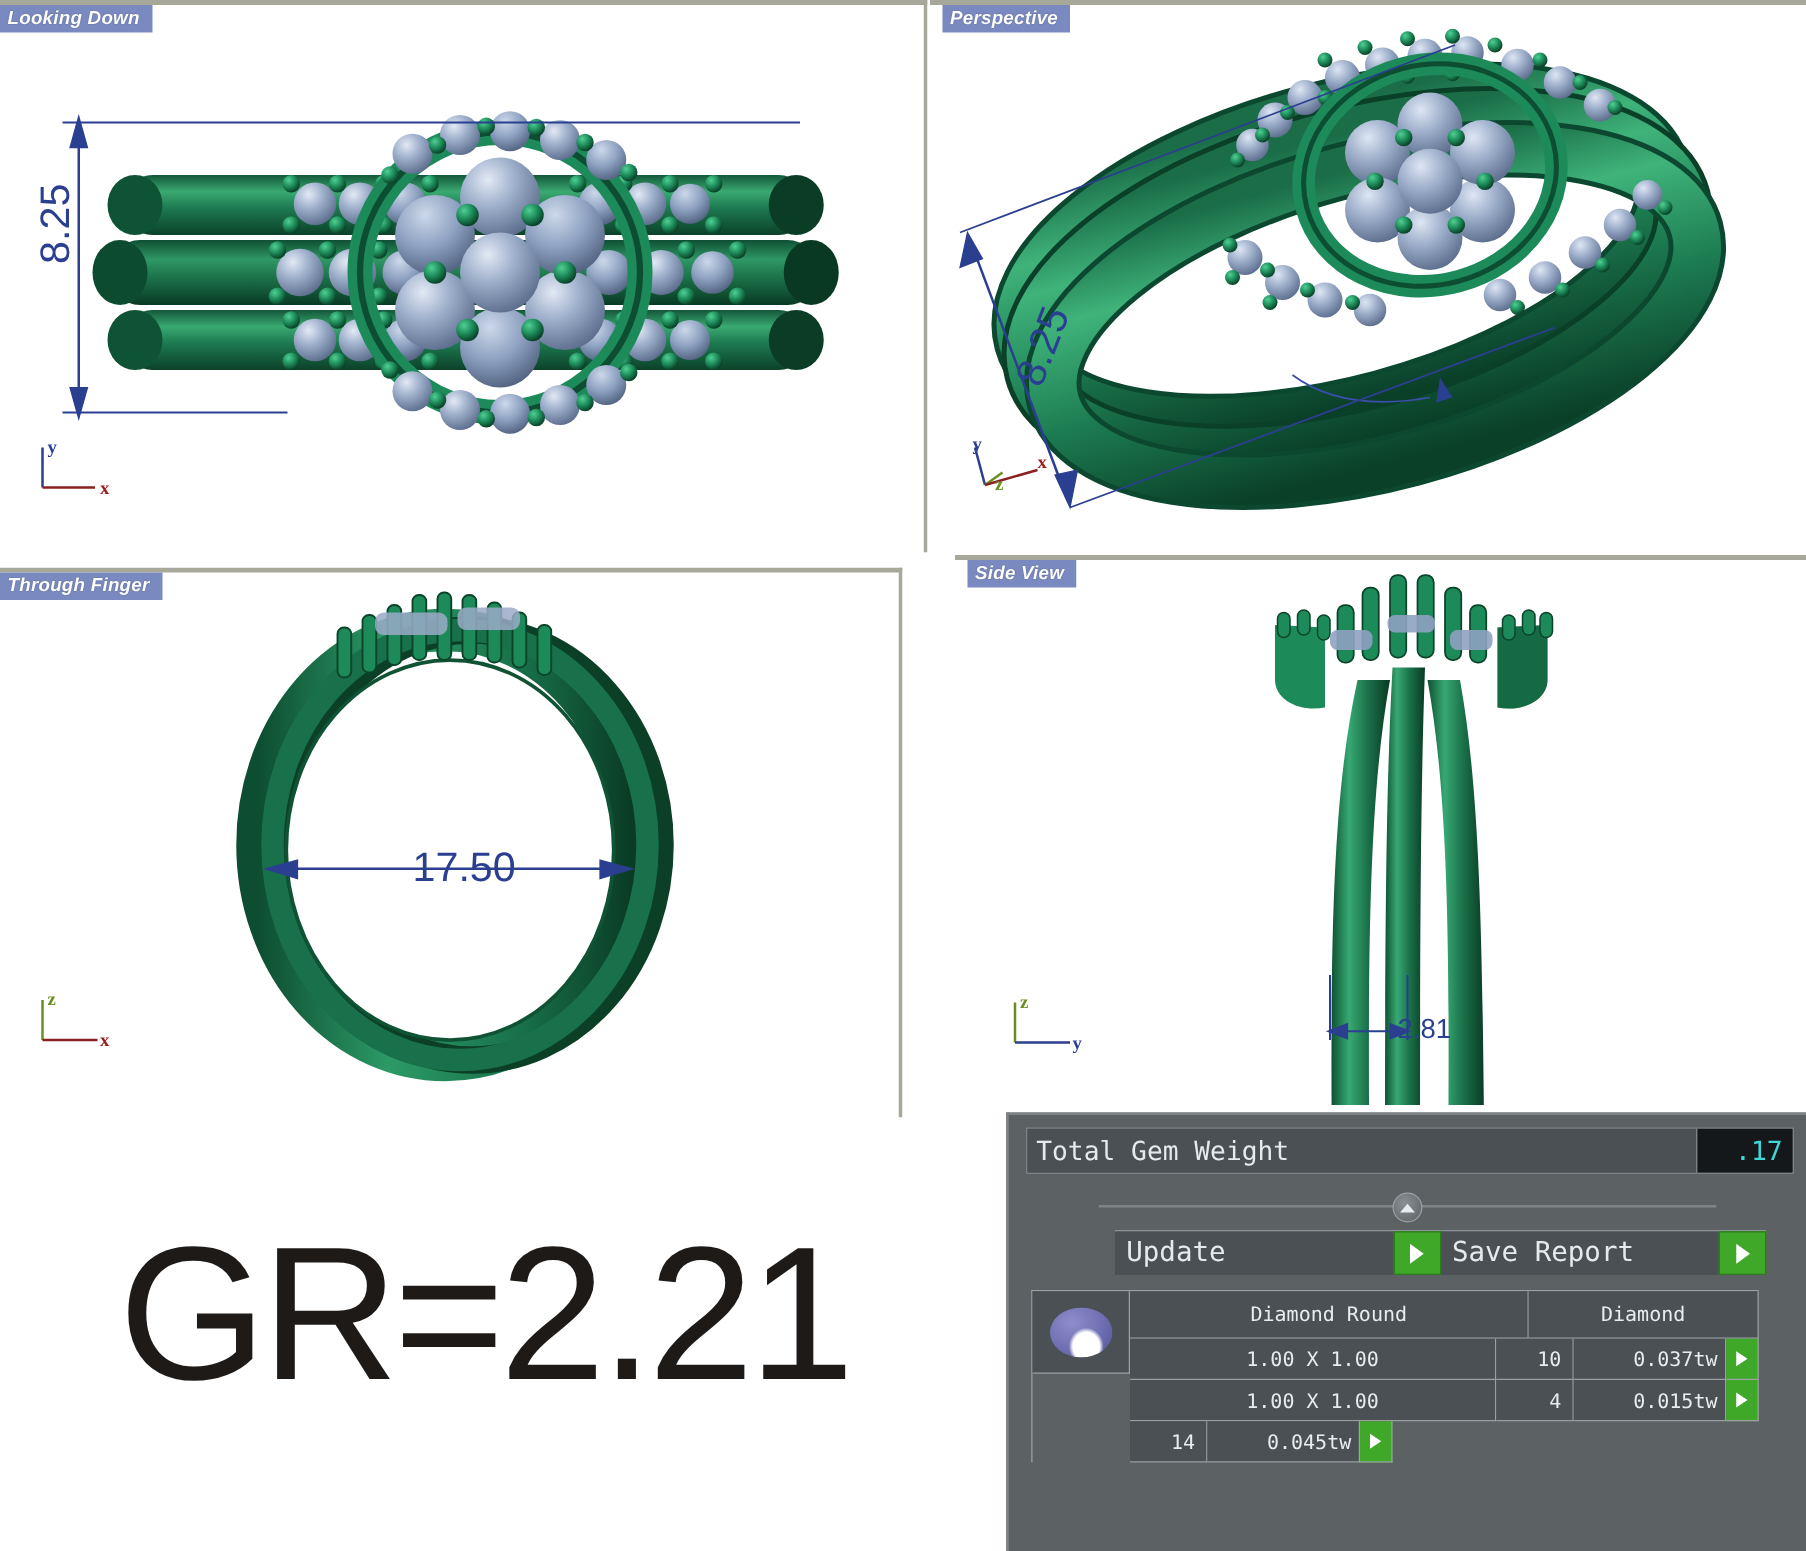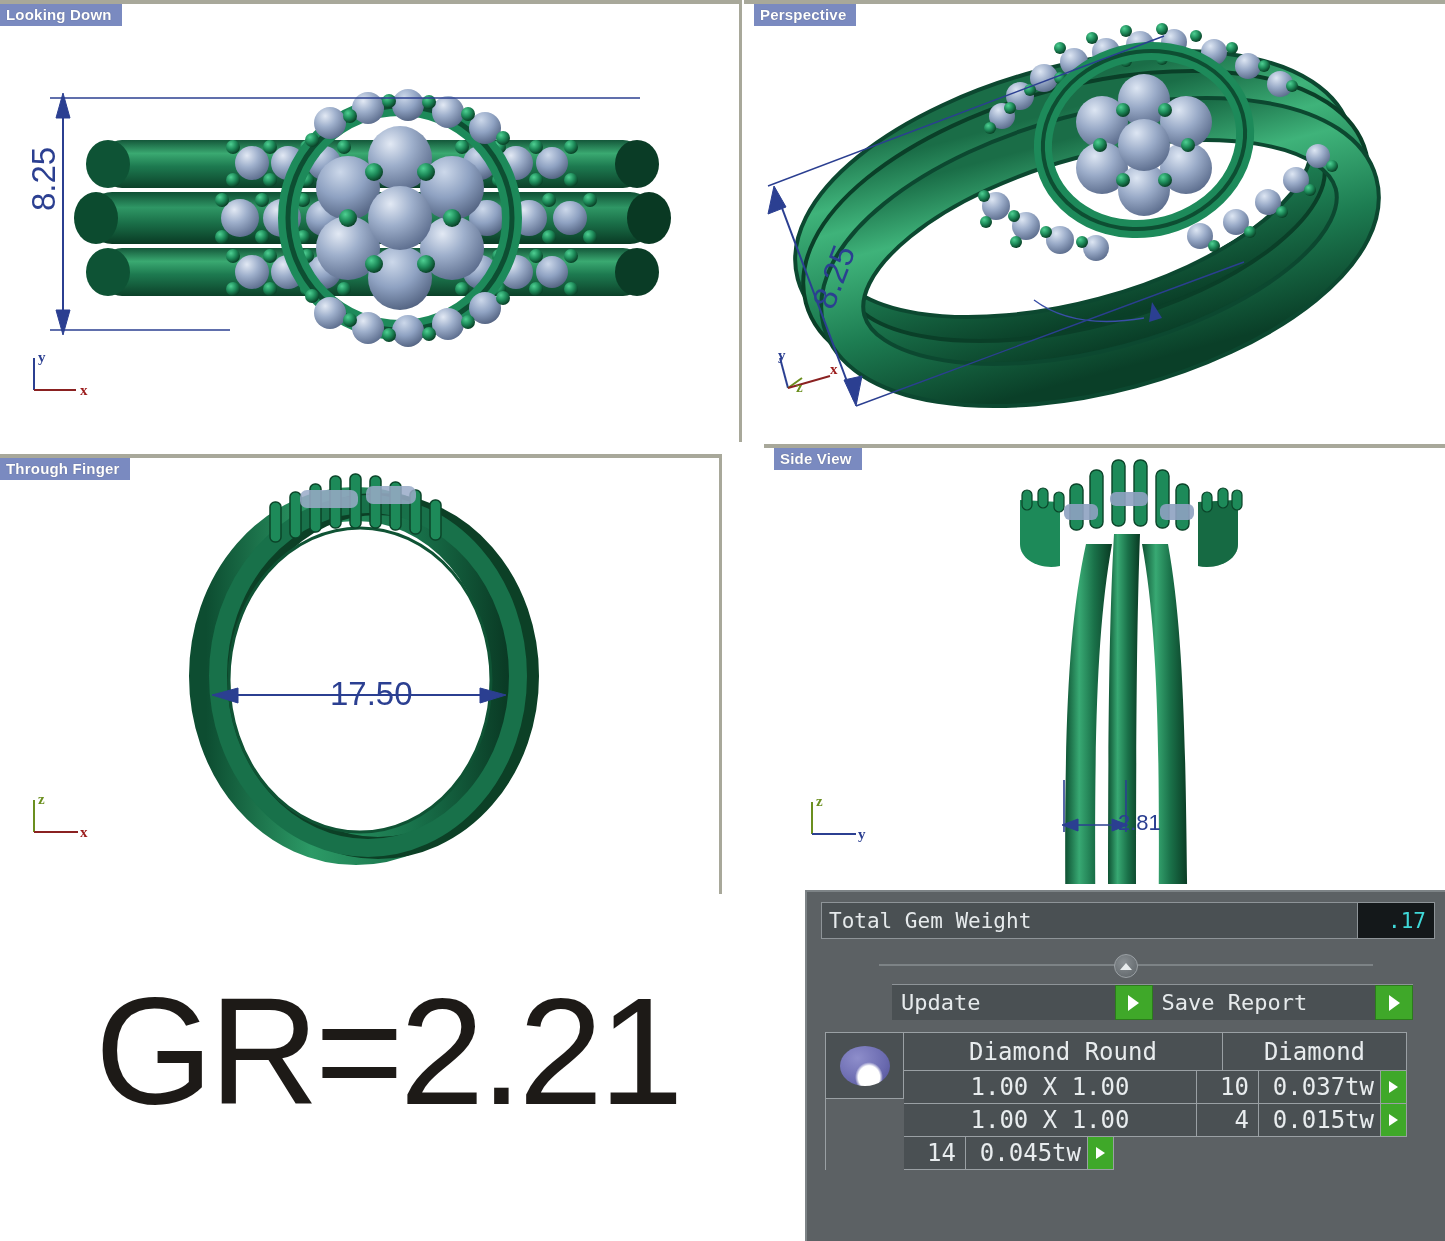--- a/index.html
+++ b/index.html
@@ -33,20 +33,21 @@
     position: absolute; top: 4px; left: 0;
     background: #7a8ac0;
     color: #ffffff;
     font-size: 15px;
     font-weight: bold;
     padding: 2px 10px 3px 6px;
     letter-spacing: 0.2px;
     text-shadow: 0 0 1px rgba(0,0,0,.4);
     z-index: 20;
     white-space: nowrap;
+    font-style: italic;
   }
   .vp-tr .vp-label, .vp-br .vp-label { left: 10px; }
 
   
   .gizmo { position: absolute; width: 70px; height: 50px; }
   .gizmo svg { display: block; overflow: visible; }
   .ax-label { font-size: 15px; font-weight: bold; font-family: "Liberation Serif", serif; }
   .dim-text {
     position: absolute;
     color: #2b3f91;
@@ -196,21 +197,21 @@
   }
   .gem-table { flex: 1; }
   .gem-row { display: flex; height: 33px; }
   .gem-row.head { height: 38px; }
   .gcell {
     display: flex; align-items: center; justify-content: center;
     background: #4a5053;
     border-right: 1px solid #9aa0a4;
     border-bottom: 1px solid #9aa0a4;
     color: #e8ecee;
-    font-size: 24px;
+    font-size: 16px;
     white-space: nowrap;
   }
   .gcell.shape { flex: 1 1 auto; }
   .gcell.type  { width: 184px; }
   .gcell.size  { flex: 1 1 auto; }
   .gcell.count { width: 62px; justify-content: flex-end; padding-right: 9px; }
   .gcell.tw    { width: 122px; justify-content: flex-end; padding-right: 6px; }
   .gcell.go {
     width: 26px;
     background: #3fa829;

